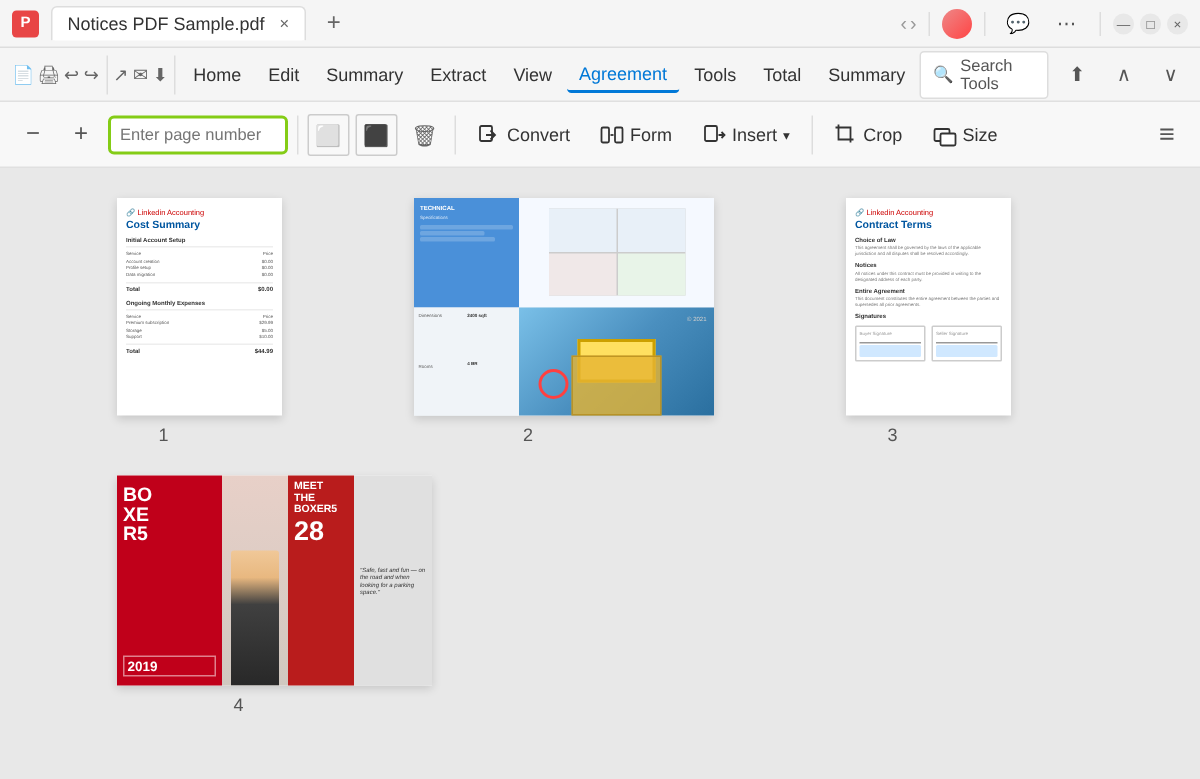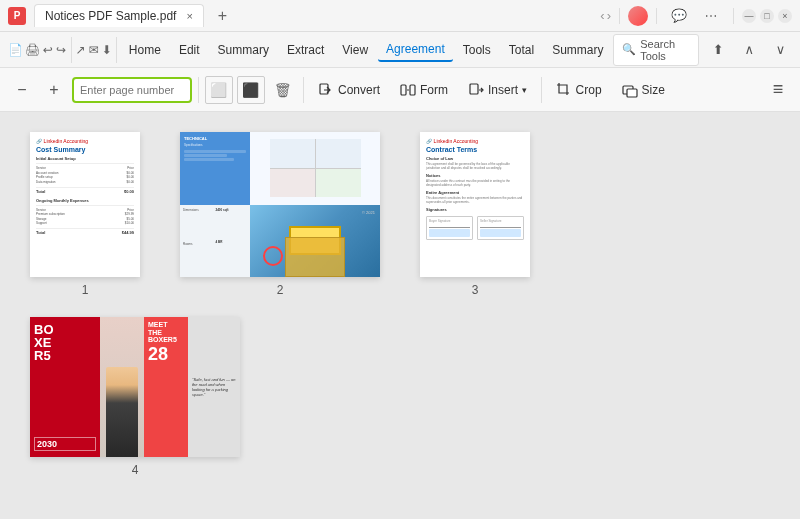--- a/index.html
+++ b/index.html
@@ -136,20 +136,21 @@
       display: flex;
       flex-direction: column;
       align-items: center;
       gap: 6px;
     }
     .page-card {
       background: white;
       box-shadow: 0 2px 6px rgba(0,0,0,0.15);
       cursor: pointer;
       position: relative;
+      margin-left: 48px;
     }
     .page-number {
       font-size: 12px;
       color: #555;
       text-align: center;
     }
 
     
     .page1 { width: 110px; height: 145px; padding: 6px; }
     .page1-header { color: #c00; font-size: 5px; margin-bottom: 2px; }
@@ -173,21 +174,21 @@
     .page3-sig-box { flex: 1; border: 0.5px solid #ccc; padding: 2px; border-radius: 1px; }
     .page3-sig-label { font-size: 3px; color: #999; }
     .page3-sig-line { height: 4px; border-bottom: 0.5px solid #999; margin-top: 1px; }
 
     
     .page4 { width: 210px; height: 140px; display: flex; }
     .page4-red { background: #c0001a; width: 70px; height: 100%; display: flex; flex-direction: column; justify-content: space-between; padding: 6px 4px; }
     .page4-boxer-text { color: white; font-size: 13px; font-weight: bold; line-height: 1; }
     .page4-year { color: white; font-size: 9px; font-weight: bold; border: 1px solid rgba(255,255,255,0.5); padding: 1px 2px; }
     .page4-img { background: #d4d4d4; flex: 1; position: relative; overflow: hidden; }
-    .page4-middle { background: #ef4444; width: 44px; padding: 4px; }
+    .page4-middle { background: #b91c1c; width: 44px; padding: 4px; }
     .page4-meet { color: white; font-size: 7px; font-weight: bold; line-height: 1.1; }
     .page4-num { color: white; font-size: 18px; font-weight: bold; }
     .page4-right { background: #e0e0e0; flex: 1; padding: 4px; display: flex; flex-direction: column; justify-content: center; }
     .page4-quote { font-size: 4px; color: #333; font-style: italic; }
 
     
     .arch-visual { width: 100%; height: 100%; position: relative; background: #e8eef2; }
     .arch-top { display: flex; height: 50%; }
     .arch-blue-bar { background: #4a90d9; width: 35%; height: 100%; }
     .arch-diagram { flex: 1; background: #f5f9ff; display: flex; align-items: center; justify-content: center; }
@@ -456,21 +457,21 @@
   </div>
 
   <div class="pages-row">
     <div class="page-thumb">
       <div class="page-card page4">
 
         <div class="page4-red">
           <div>
             <div class="page4-boxer-text">BO<br>XE<br>R5</div>
           </div>
-          <div class="page4-year">2030</div>
+          <div class="page4-year">2019</div>
         </div>
 
         <div class="page4-img" style="background:linear-gradient(to bottom,#e8d0c8,#d0c8c0);width:55px;">
           <div style="position:absolute;bottom:0;left:50%;transform:translateX(-50%);width:32px;height:90px;background:linear-gradient(to bottom,#f0c898 0%,#e8b880 20%,#404040 40%,#303030 80%,#282828 100%);border-radius:2px 2px 0 0;"></div>
         </div>
 
         <div class="page4-middle">
           <div class="page4-meet">MEET<br>THE<br>BOXER5</div>
           <div class="page4-num">28</div>
         </div>

